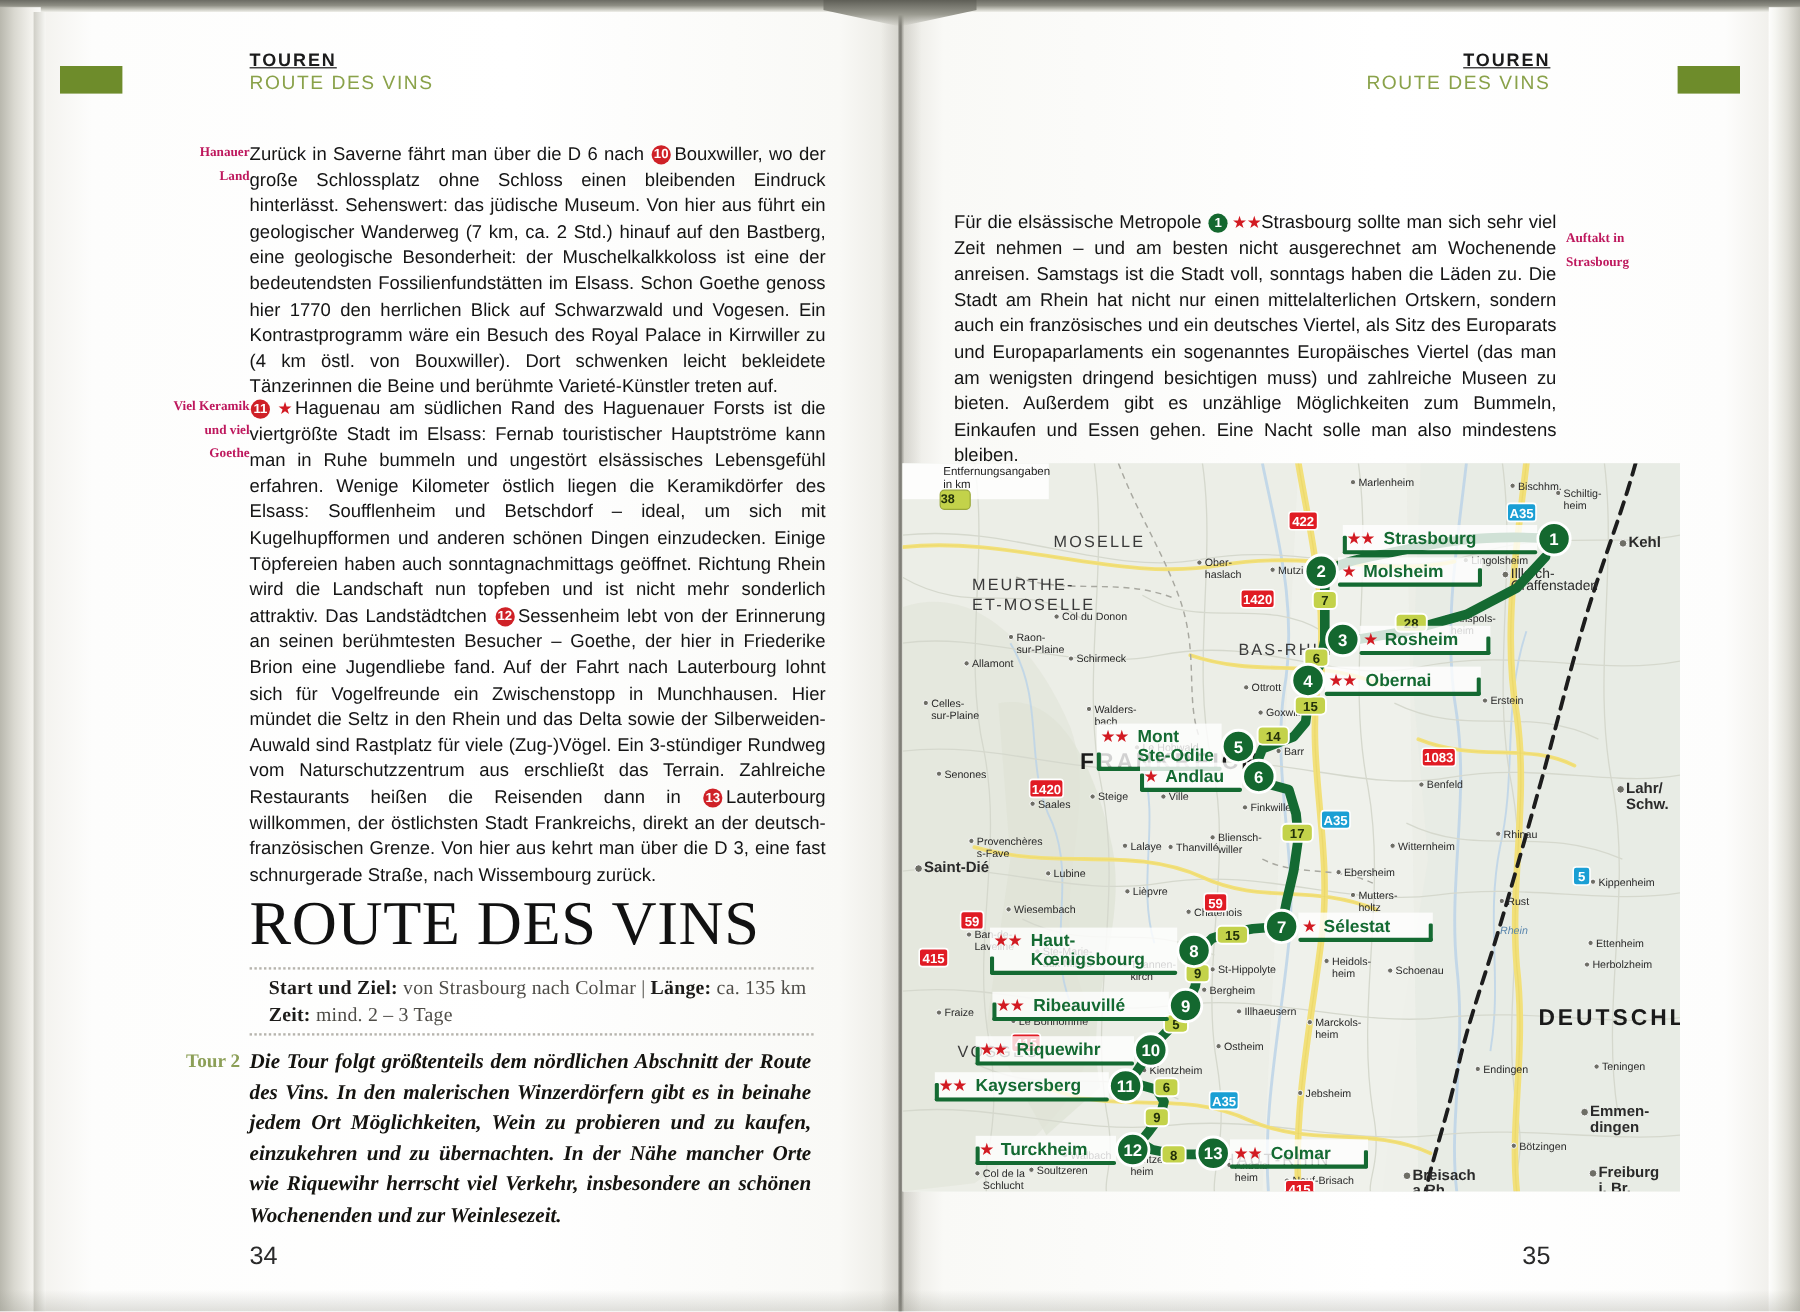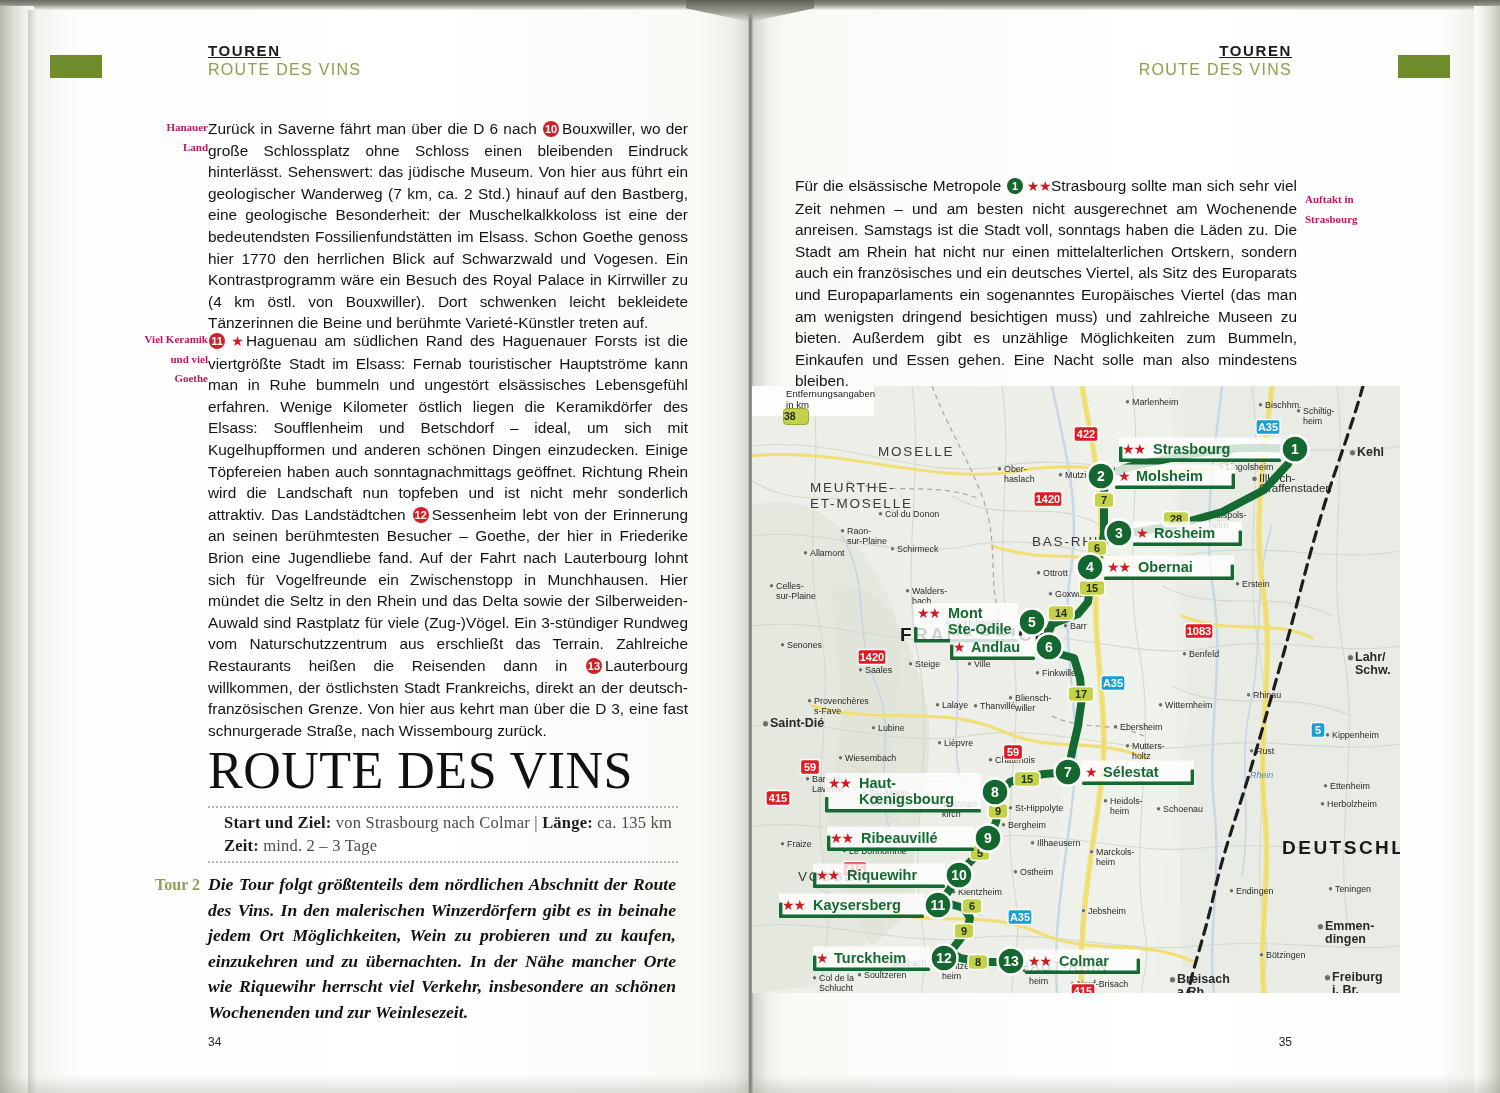--- a/index.html
+++ b/index.html
@@ -121,21 +121,21 @@
     font-size:17.6px;line-height:25.6px;color:#14130f;text-align:justify;
   }
   #tour-label{
     position:absolute;left:88px;top:876px;width:112px;text-align:right;
     font-family:"Liberation Serif", serif;font-weight:bold;
     font-size:16px;color:#8c9f57;
   }
 
   .pagenum{
     position:absolute;top:1035px;
-    font-family:"Liberation Sans",sans-serif;font-size:12px;color:#2a2a2a;
+    font-family:"Liberation Sans",sans-serif;font-size:21px;color:#2a2a2a;
   }
   #pn-left{left:208px;}
   #pn-right{right:208px;}
 
   
   #map{
     position:absolute;left:752px;top:386px;width:648px;height:607px;
     overflow:hidden;background:#eef0ea;
   }
   #map svg{display:block;}

